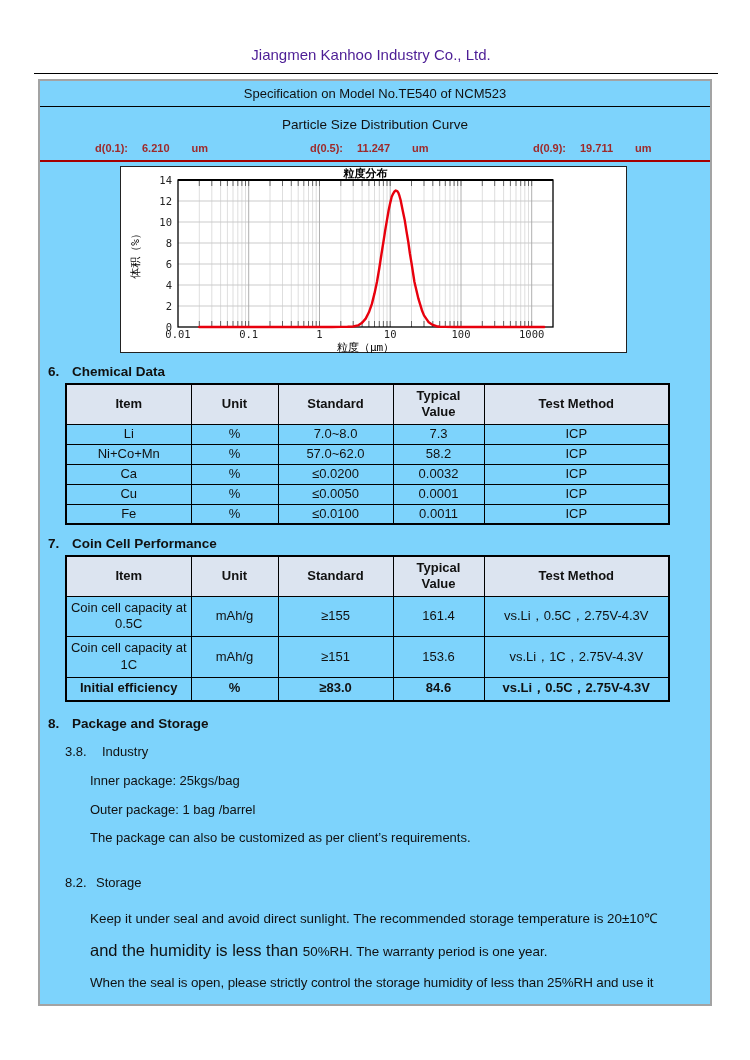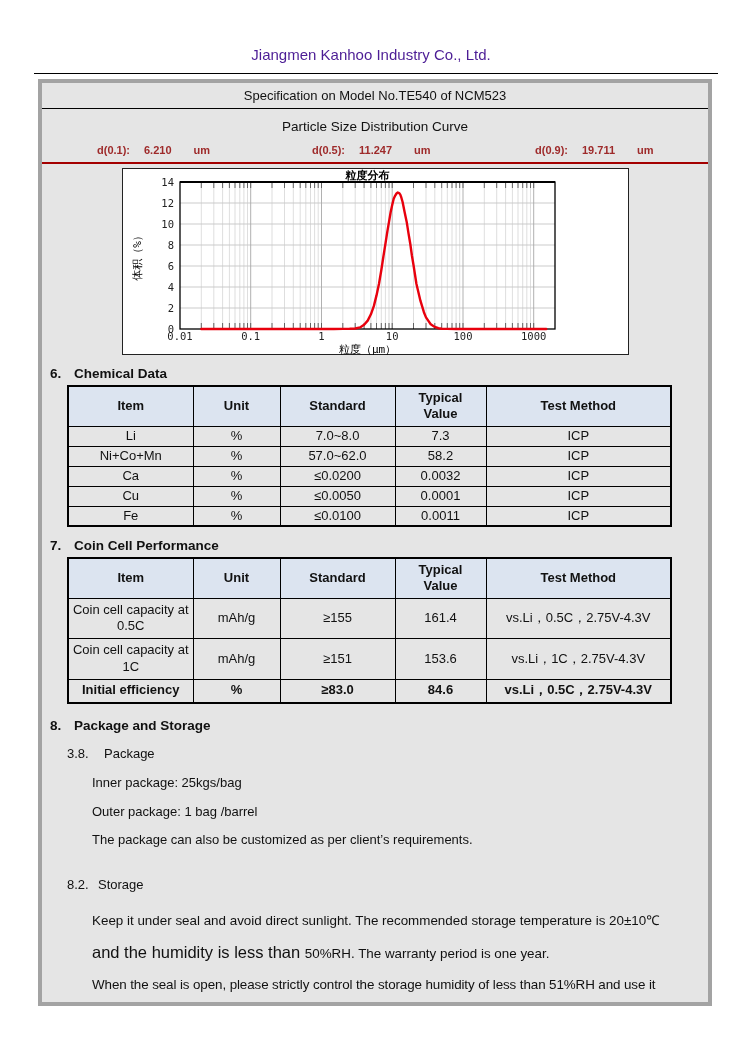--- a/index.html
+++ b/index.html
@@ -14,21 +14,21 @@
   .company-title {
     position:absolute; top:46px; left:0; width:742px;
     text-align:center; font-size:15px; color:#4c1d95;
   }
   .top-rule {
     position:absolute; top:73px; left:34px; width:684px;
     border-top:1.6px solid #000;
   }
   .page-box {
     position:absolute; top:79px; left:38px; width:674px; height:927px;
-    border:4px solid #a3a3a3; background:#e5e5e5;
+    border:2px solid #a3a3a3; background:#7dd3fc;
   }
   .spec-row {
     height:26px; line-height:25px; border-bottom:1.6px solid #000;
     text-align:center; font-size:13px;
   }
   .chart-heading {
     margin-top:10px; text-align:center; font-weight:normal; font-size:13.5px;
   }
   .d-row { position:relative; height:15px; margin-top:10px; font-size:11px; font-weight:bold; color:var(--dark-red,#9e2a2a); }
   .dgroup { position:absolute; top:0; white-space:nowrap; }
@@ -363,26 +363,26 @@
           </tr>
         </tbody>
       </table>
     </div>
 
   <div class="sec-heading" id="sec8">
     <span class="sec-no">8.</span><span>Package and Storage</span>
   </div>
 
   <div class="sub-heading" id="sub81">
-    <span class="sub-no">3.8.</span><span>Package</span>
+    <span class="sub-no">3.8.</span><span>Industry</span>
   </div>
   <div class="body-line" id="pkg-line1">Inner package: 25kgs/bag</div>
   <div class="body-line" id="pkg-line2">Outer package: 1 bag /barrel</div>
   <div class="body-line" id="pkg-line3">The package can also be customized as per client’s requirements.</div>
 
   <div class="sub-heading" id="sub82">
     <span class="sub-no">8.2.</span><span>Storage</span>
   </div>
   <div class="body-line" id="sto-line1">Keep it under seal and avoid direct sunlight. The recommended storage temperature is 20±10℃</div>
   <div class="body-line" id="sto-line2"><span class="big">and the humidity is less than </span><span>50%RH. The warranty period is one year.</span></div>
-  <div class="body-line" id="sto-line3">When the seal is open, please strictly control the storage humidity of less than 51%RH and use it</div>
+  <div class="body-line" id="sto-line3">When the seal is open, please strictly control the storage humidity of less than 25%RH and use it</div>
 
 </div>
 
 </body></html>

